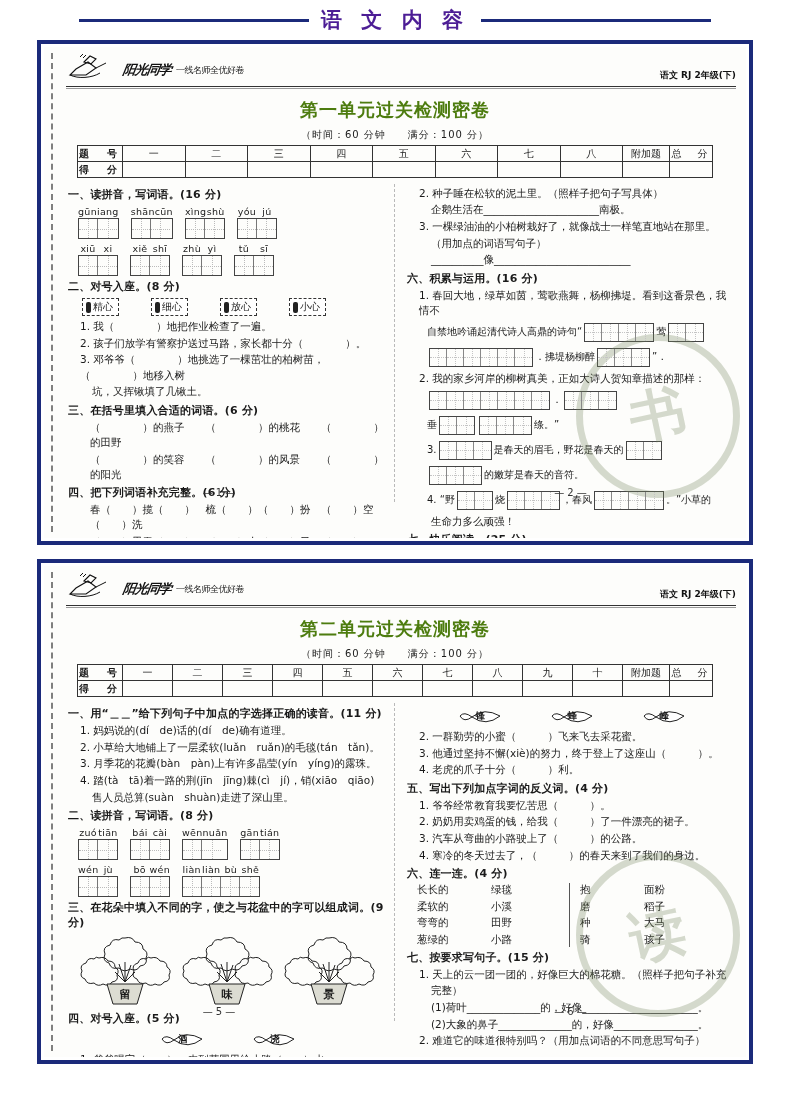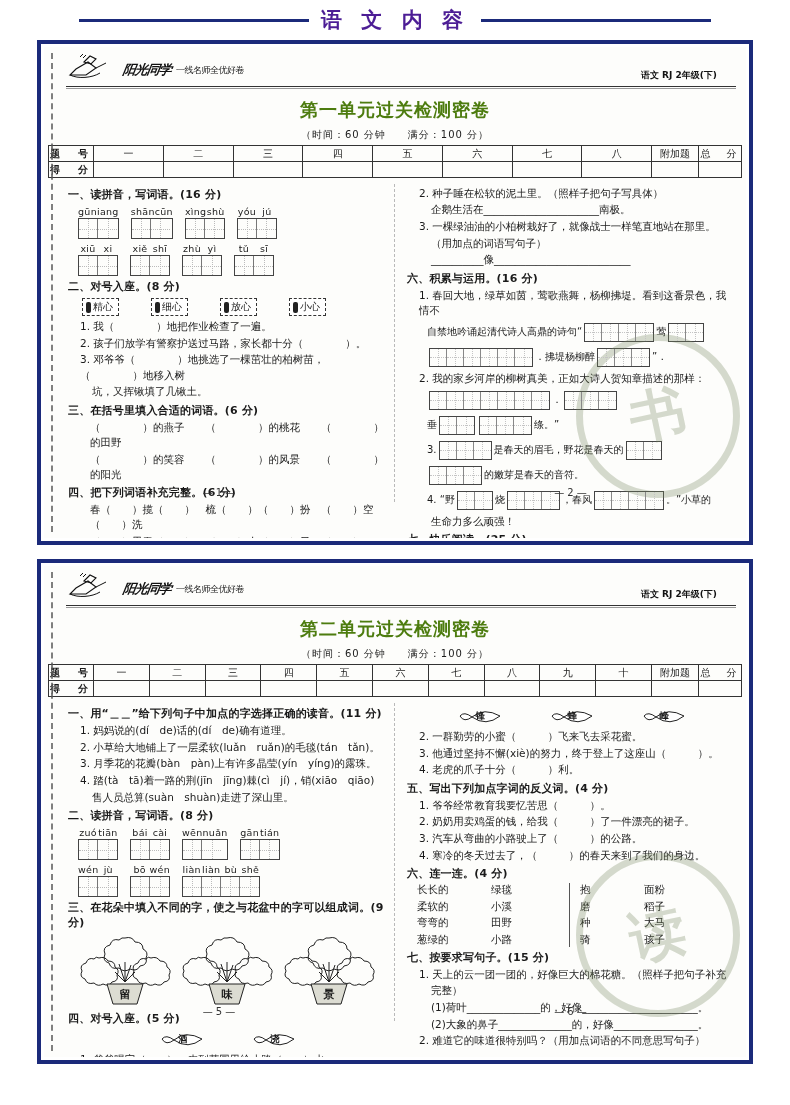--- a/index.html
+++ b/index.html
@@ -23,32 +23,32 @@
   .binding{position:absolute;left:7px;top:6px;bottom:6px;width:3px;
            border-left:2px dashed #555;opacity:.75;}
 
   
   .masthead{position:relative;height:34px;margin:4px 10px 0 22px;}
   .logo-wrap{display:flex;align-items:flex-end;gap:5px;height:28px;}
   .logo-art{width:52px;height:26px;position:relative;flex:0 0 auto;}
   .brand{font-size:13px;font-weight:bold;font-style:italic;color:#111;letter-spacing:-1px;
          transform:skewX(-9deg);}
   .brand-sub{font-size:9px;color:#222;letter-spacing:-.5px;padding-bottom:2px;}
-  .subject{position:absolute;right:19px;bottom:3px;font-size:9px;font-weight:bold;color:#111;
+  .subject{position:absolute;right:0;bottom:3px;font-size:9px;font-weight:bold;color:#111;
            white-space:nowrap;}
   .mast-rule{margin:1px 10px 0 22px;height:1px;background:#333;}
   .mast-rule2{margin:1px 10px 0 22px;height:1px;background:#999;}
 
   
   .paper-title{text-align:center;font-size:18px;font-weight:bold;letter-spacing:1px;
                margin:9px 0 6px 0;color:#4d7c0f;}
   .score-line{text-align:center;font-size:10px;margin-bottom:3px;letter-spacing:1px;}
 
   
-  table.score{border-collapse:collapse;margin:0 auto;width:694px;}
+  table.score{border-collapse:collapse;margin:0 auto;width:636px;}
   table.score td{border:1px solid #333;height:15px;font-size:10px;text-align:center;
                  padding:0;line-height:15px;}
   table.score td.lab{width:44px;letter-spacing:4px;font-weight:bold;}
   table.score td.tot{width:42px;letter-spacing:3px;}
   table.score td.extra{width:46px;}
 
   
   .cols{display:flex;margin-top:6px;height:318px;}
   .col{width:50%;box-sizing:border-box;position:relative;}
   .col.left{padding:0 8px 0 24px;border-right:1px dashed #b9b9b9;}

